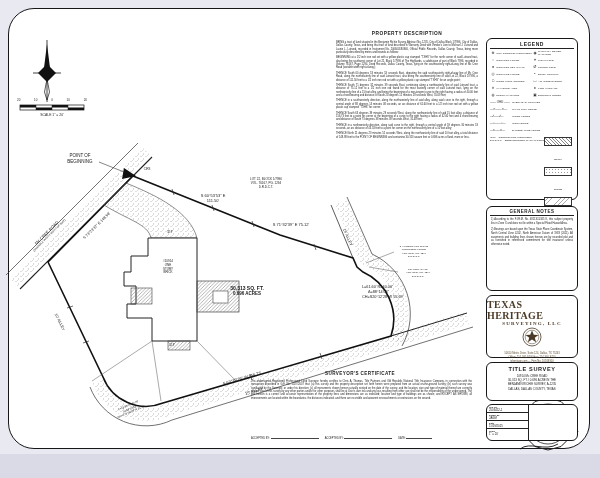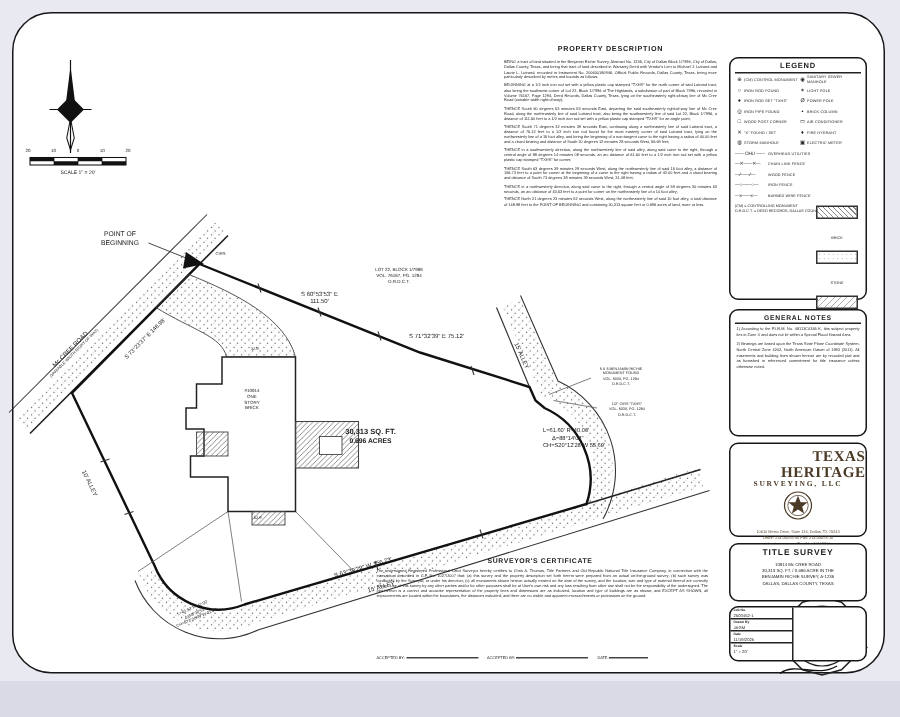--- a/index.html
+++ b/index.html
@@ -31,21 +31,21 @@
   .sw-stone{background:radial-gradient(#999 14%,transparent 16%);background-size:3px 3px;}
   .sw-cov{background:repeating-linear-gradient(-45deg,#aaa 0,#aaa .5px,#fff .5px,#fff 3px);}
   .sw span{font-size:2.5px;}
   .lg-note{font-size:2.5px;line-height:1.5;}
   
   .gn-item{font-size:2.6px;line-height:1.45;margin:2.5px 4px 0 4px;}
   .tb-line{font-size:2.9px;line-height:1.5;text-align:center;}
   .tb-title{font-weight:bold;font-size:5.6px;text-align:center;letter-spacing:.6px;margin:3px 0 1.5px 0;}
   
   .firm-name1{font-family:"Liberation Serif",serif;font-weight:bold;font-size:10px;letter-spacing:.4px;
-              color:#4b3a26;text-align:right;margin-top:3px;}
+              color:#4b3a26;text-align:left;margin-top:3px;}
   .firm-name2{font-family:"Liberation Serif",serif;font-weight:bold;font-size:5px;letter-spacing:1.2px;
               color:#4b3a26;text-align:center;}
   .firm-addr{font-size:2.6px;color:#5a4a33;text-align:center;line-height:1.5;margin-top:1px;}
   
   .it-cell{border-bottom:.8px solid #222;padding:.5px 2px;}
   .it-label{font-size:2.3px;font-weight:bold;}
   .it-value{font-size:2.8px;}
   
   .sig-row{display:flex;font-size:2.6px;gap:6px;align-items:flex-end;}
   .sig-line{display:inline-block;border-bottom:.5px solid #444;height:3px;}

